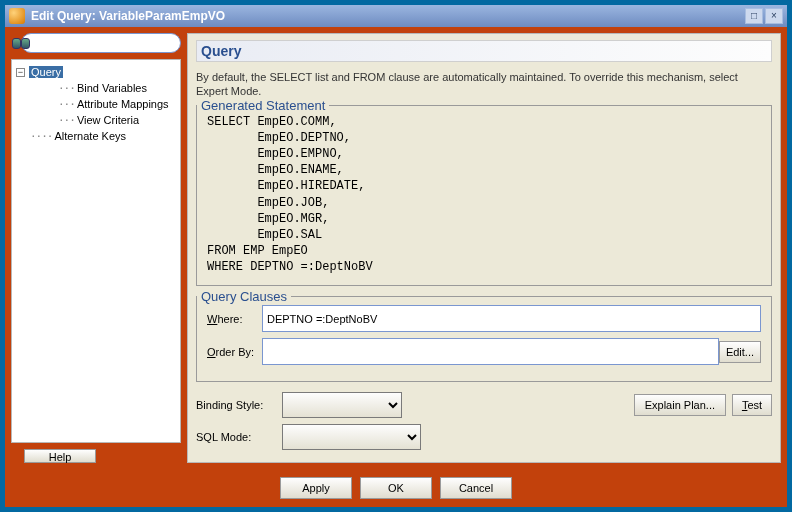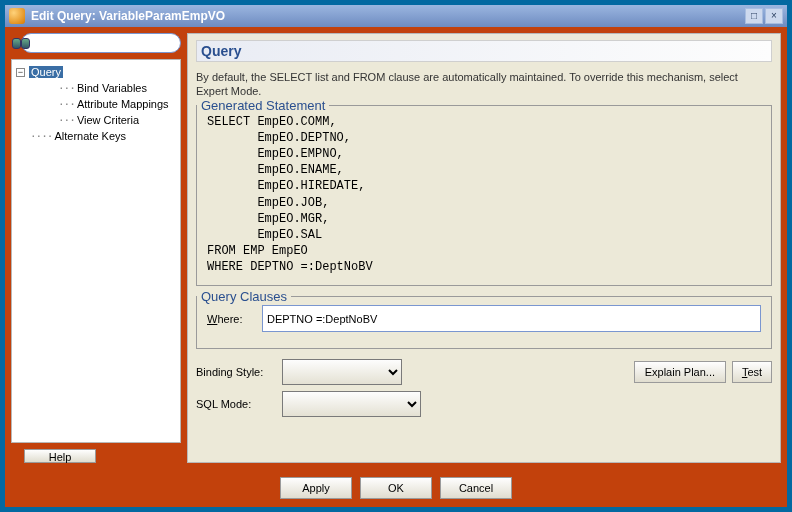--- a/index.html
+++ b/index.html
@@ -283,20 +283,25 @@
 FROM EMP EmpEO
 WHERE DEPTNO =:DeptNoBV</div>
       </div>
 
       <div class="fieldset">
         <div class="fieldset-legend">Query Clauses</div>
         <div class="formrow">
           <label><u>W</u>here:</label>
           <input class="txt" type="text" value="DEPTNO =:DeptNoBV" style="">
         </div>
+        <div class="formrow">
+          <label><u>O</u>rder By:</label>
+          <input class="txt" type="text" value="" style="">
+          <button class="btn btn-small"><span>Edit...</span></button>
+        </div>
       </div>
 
       <div class="toolbarrow">
         <label>Binding Style:</label>
         <select class="select" style="width:120px">
           <option>Oracle Named</option>
         </select>
         <div class="spacer"></div>
         <button class="btn"><span>Explain Plan...</span></button>
         <button class="btn btn-small"><u>T</u>est</button>

